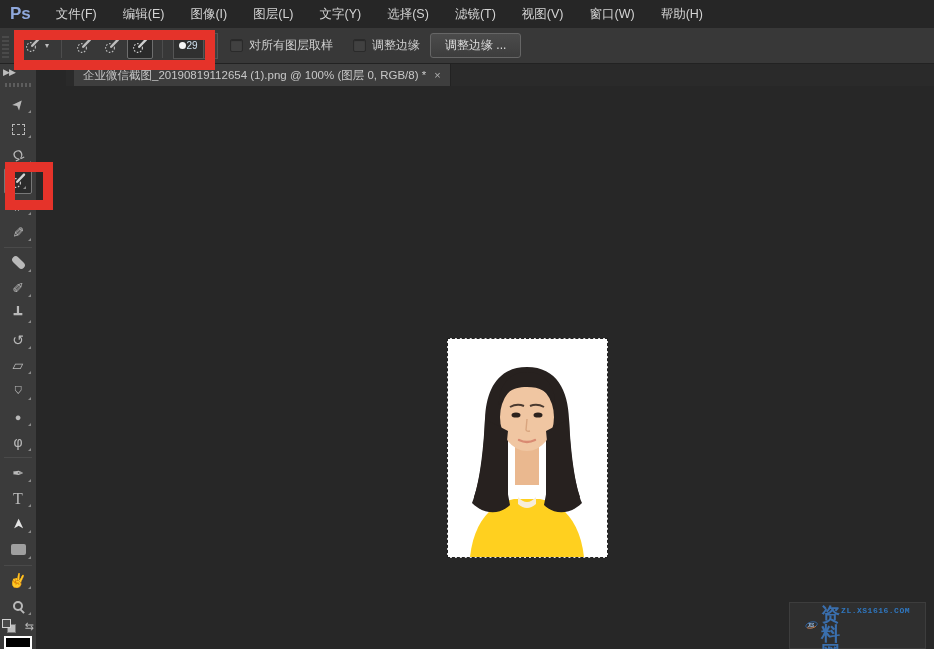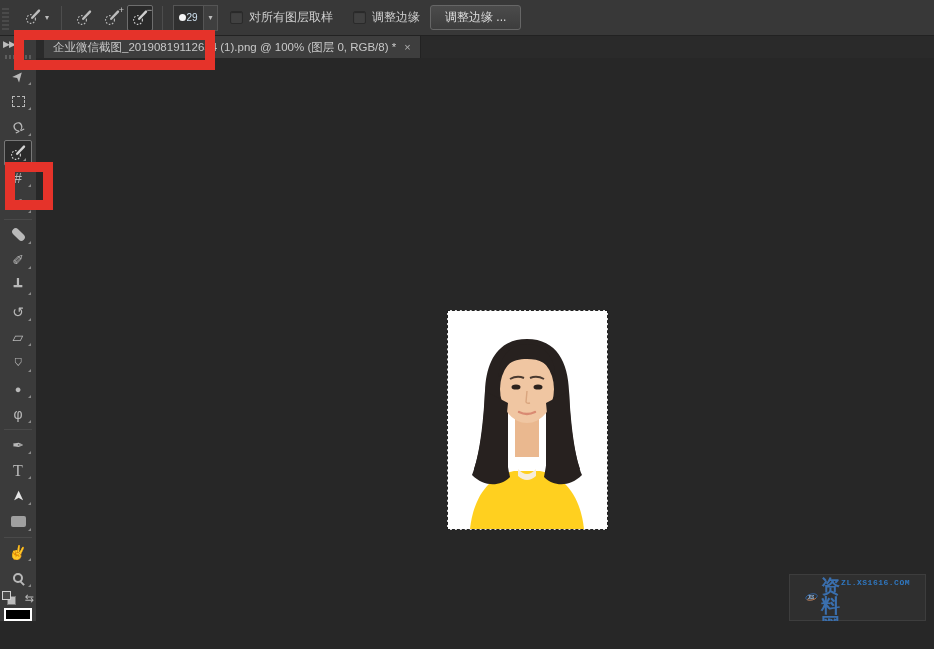--- a/index.html
+++ b/index.html
@@ -68,21 +68,21 @@
   .mini-row { width:32px; display:flex; align-items:center; justify-content:space-between; }
   .mini-colors { position:relative; width:14px; height:14px; }
   .mini-colors .back { position:absolute; right:0; bottom:0; width:9px; height:9px;
                        background:#bdbdbd; border:1px solid #777; }
   .mini-colors .front { position:absolute; left:0; top:0; width:9px; height:9px;
                         background:#4a4a4a; border:1px solid #d0d0d0; }
   .swap { color:#b9b9b9; font-size:11px; }
   .fg-swatch { width:28px; height:13px; background:#000; border:2px solid #fff; margin-top:3px; }
 
   .main { flex:1; display:flex; flex-direction:column; }
-  .tabbar { height:22px; background:#2a2a2a; display:flex; align-items:flex-end; padding-left:8px; }
+  .tabbar { height:22px; background:#2a2a2a; display:flex; align-items:flex-end; padding-left:8px;margin-left:30px; }
   .tab { height:22px; background:#3e3e3e; color:#c8c8c8; font-size:11.5px; display:flex;
          align-items:center; gap:8px; padding:0 9px; border-right:1px solid #222; }
   .tab-close { color:#b0b0b0; font-size:11px; }
 
   .canvas { position:relative; flex:1; background:#272727; overflow:hidden; }
   .photo { position:absolute; left:412px; top:253px; width:159px; height:218px; background:#fff;
            outline:1px dashed rgba(0,0,0,.85); box-shadow:0 0 0 1px rgba(255,255,255,.85); }
   .photo svg { display:block; }
 
   
@@ -96,20 +96,33 @@
   
   .red-box { position:absolute; border:10px solid #e5332a; pointer-events:none; z-index:50; }
   .red-box.one { left:14px; top:30px; width:201px; height:40px; }
   .red-box.two { left:5px; top:162px; width:48px; height:48px; }
 </style>
 </head>
 <body>
 
 <div class="app">
 
+  <div class="menubar">
+    <span class="ps-logo">Ps</span>
+    <span class="menu-item">文件(F)</span>
+    <span class="menu-item">编辑(E)</span>
+    <span class="menu-item">图像(I)</span>
+    <span class="menu-item">图层(L)</span>
+    <span class="menu-item">文字(Y)</span>
+    <span class="menu-item">选择(S)</span>
+    <span class="menu-item">滤镜(T)</span>
+    <span class="menu-item">视图(V)</span>
+    <span class="menu-item">窗口(W)</span>
+    <span class="menu-item">帮助(H)</span>
+  </div>
 
   <div class="optionsbar">
     <span class="grip-v"></span>
     <span class="tool-preset">
       <span>
         <svg width="17" height="17" viewBox="0 0 17 17">
           <circle cx="6" cy="11" r="4.4" fill="none" stroke="#bdbdbd" stroke-width="1.1" stroke-dasharray="1.6 1.6"></circle>
           <path d="M7.2 9.8 L14 2.6" stroke="#bdbdbd" stroke-width="2.4" stroke-linecap="round"></path>
         </svg>
       </span>

